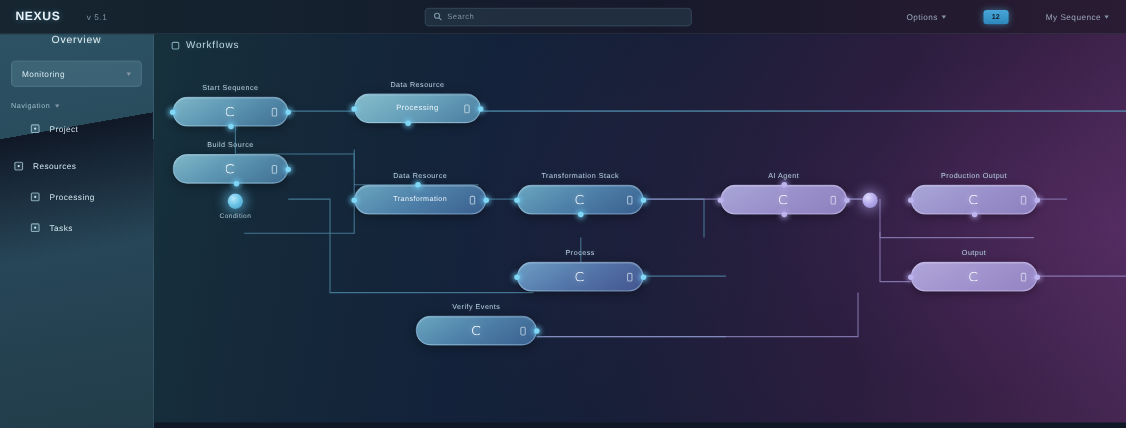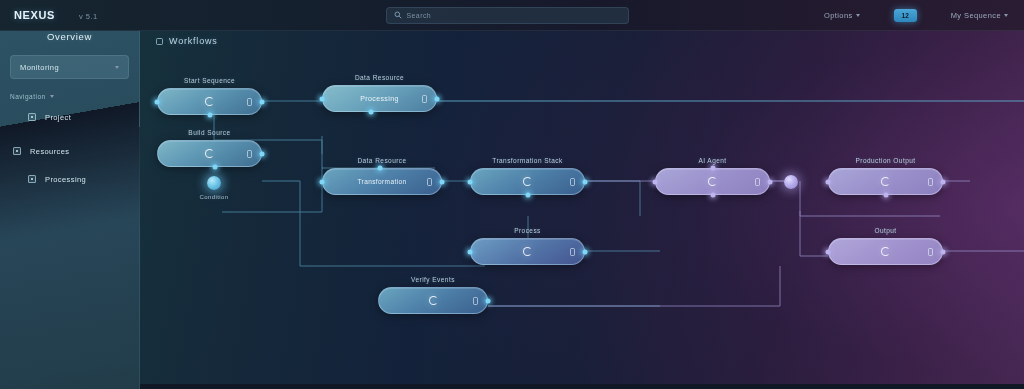--- a/index.html
+++ b/index.html
@@ -210,20 +210,24 @@
       <span>Project</span>
     </div>
 
     <div class="sb-item" id="sb-parent">
       <span class="sb-ico dot"></span>
       <span>Resources</span>
     </div>
     <div class="sb-item sb-child">
       <span class="sb-ico dot"></span>
       <span>Processing</span>
+    </div>
+    <div class="sb-item sb-child">
+      <span class="sb-ico dot"></span>
+      <span>Tasks</span>
     </div>
   </div>
 
   <div id="canvas">
 
     <div id="canvas-title">
       <span class="ct-ico"></span>
       <span>Workflows</span>
     </div>
 

